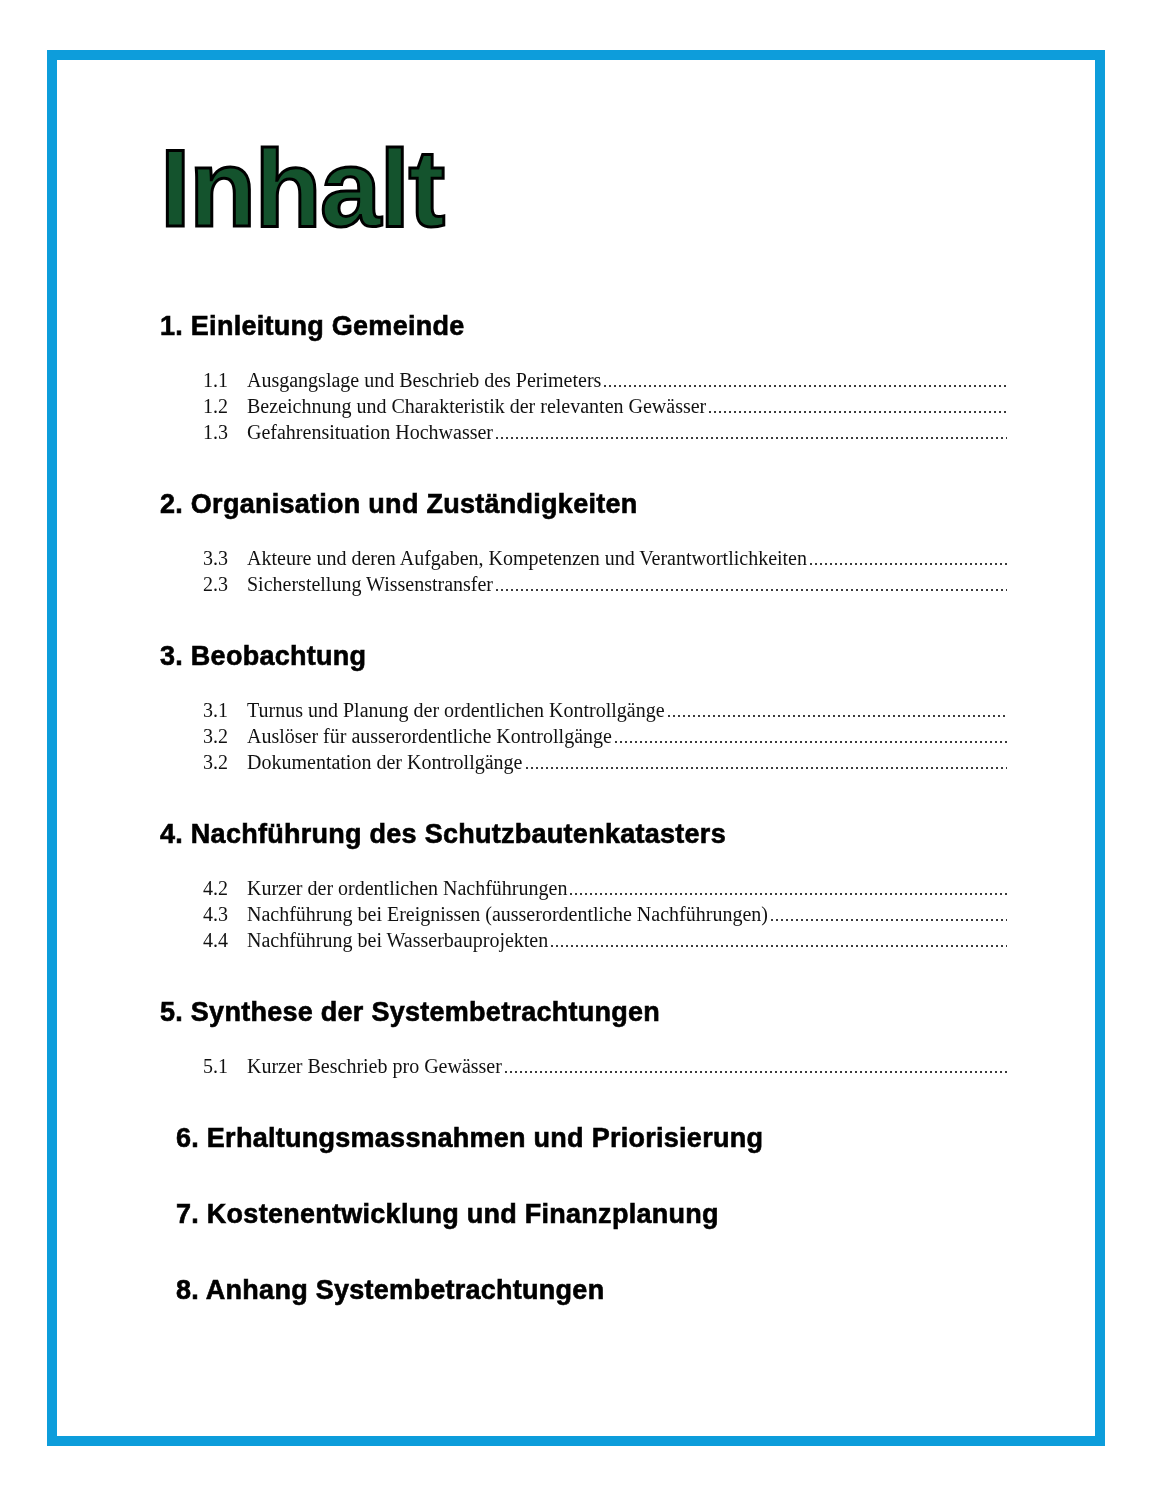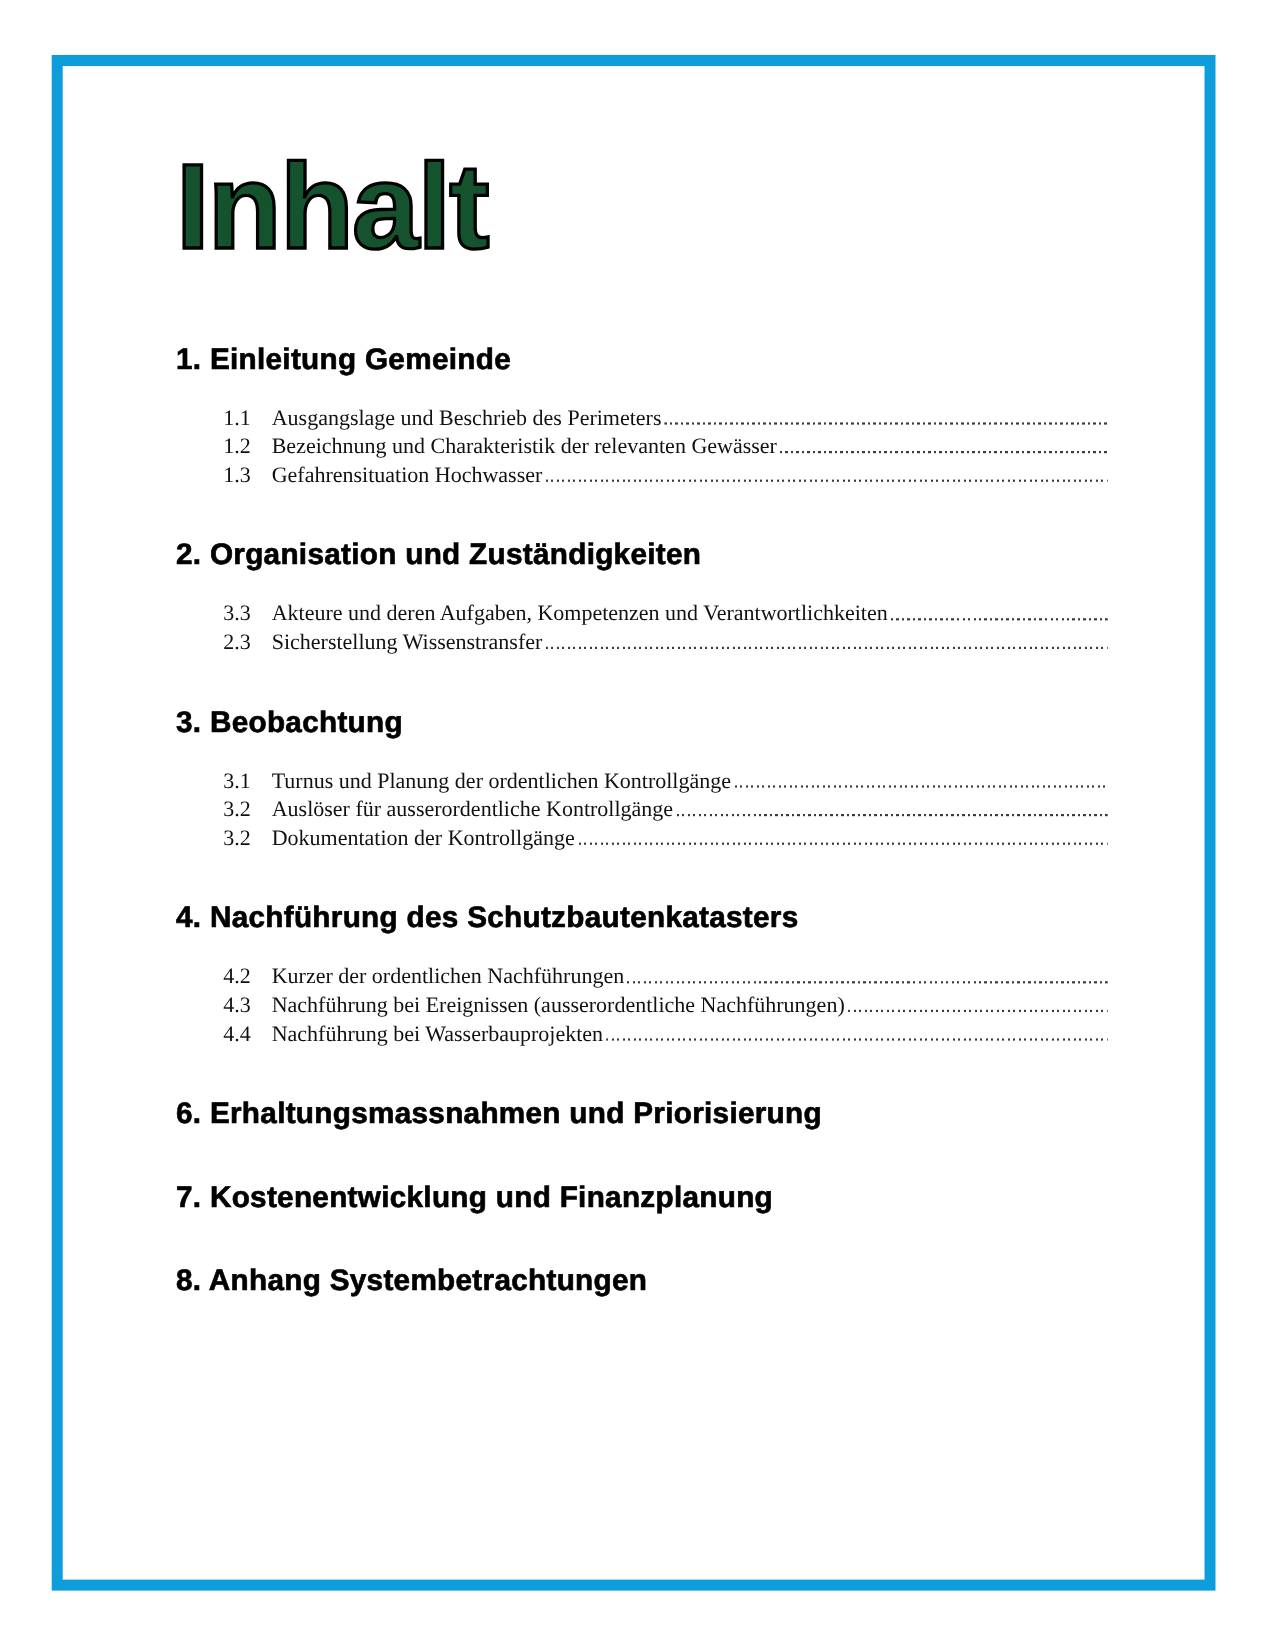--- a/index.html
+++ b/index.html
@@ -40,21 +40,21 @@
   .section { margin-bottom: 42px; }
   .section-title {
     font-size: 27px;
     line-height: 34px;
     font-weight: 700;
     color: #000;
     -webkit-text-stroke: 0.6px #000;
     margin-bottom: 24px;
     letter-spacing: 0.01em;
   }
-  .section--empty .section-title { margin-bottom: 0; }
+  .section--empty .section-title { margin-bottom: 0; margin-left: 16px; }
   .section-items { padding-left: 43px; }
   .toc-item {
     display: flex;
     align-items: baseline;
     font-size: 20px;
     line-height: 26px;
     color: #111;
     font-family: Liberation Serif, serif;
   }
   .entry-num { margin-right: 7px; white-space: nowrap; }
@@ -149,20 +149,30 @@
         <span class="leader"></span>
       </div>
       <div class="toc-item">
         <span class="entry-num">4.4</span>
         <span class="entry-label">Nachführung bei Wasserbauprojekten</span>
         <span class="leader"></span>
       </div>
     </div>
   </div>
 
+  <div class="section">
+    <h2 class="section-title">5. Synthese der Systembetrachtungen</h2>
+    <div class="section-items">
+      <div class="toc-item">
+        <span class="entry-num">5.1</span>
+        <span class="entry-label">Kurzer Beschrieb pro Gewässer</span>
+        <span class="leader"></span>
+      </div>
+    </div>
+  </div>
 
   <div class="section section--empty">
     <h2 class="section-title">6. Erhaltungsmassnahmen und Priorisierung</h2>
   </div>
 
   <div class="section section--empty">
     <h2 class="section-title">7. Kostenentwicklung und Finanzplanung</h2>
   </div>
 
   <div class="section section--empty">

